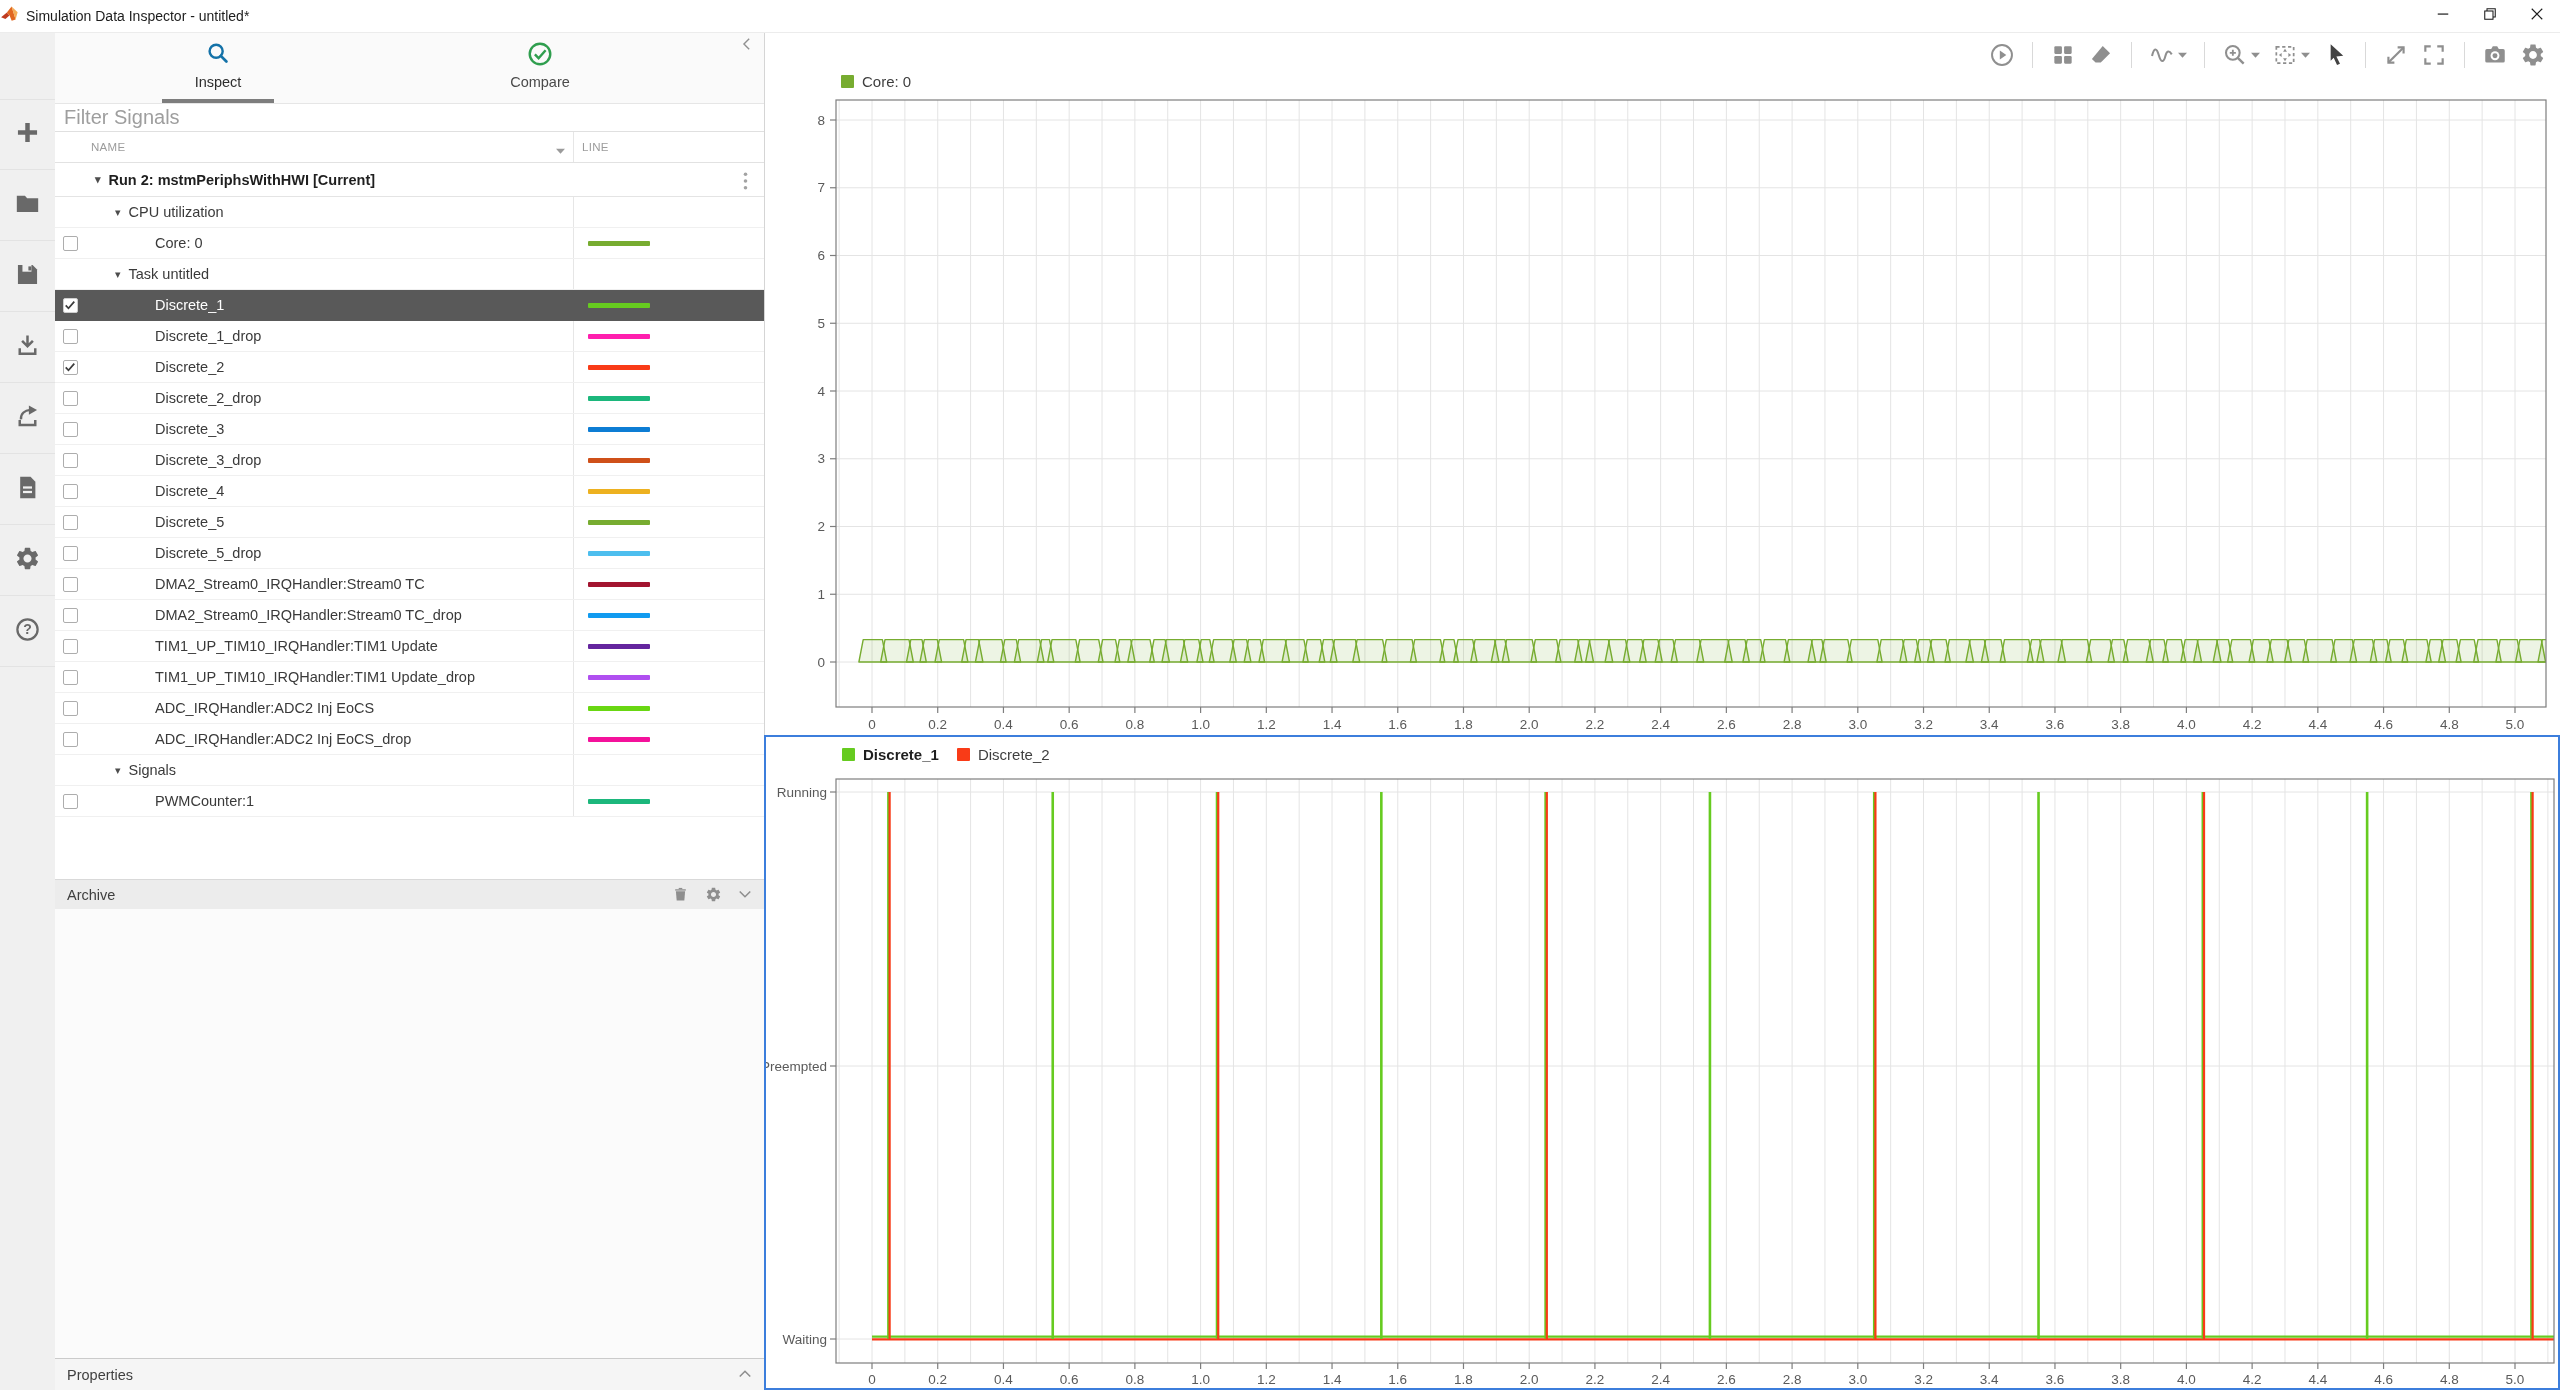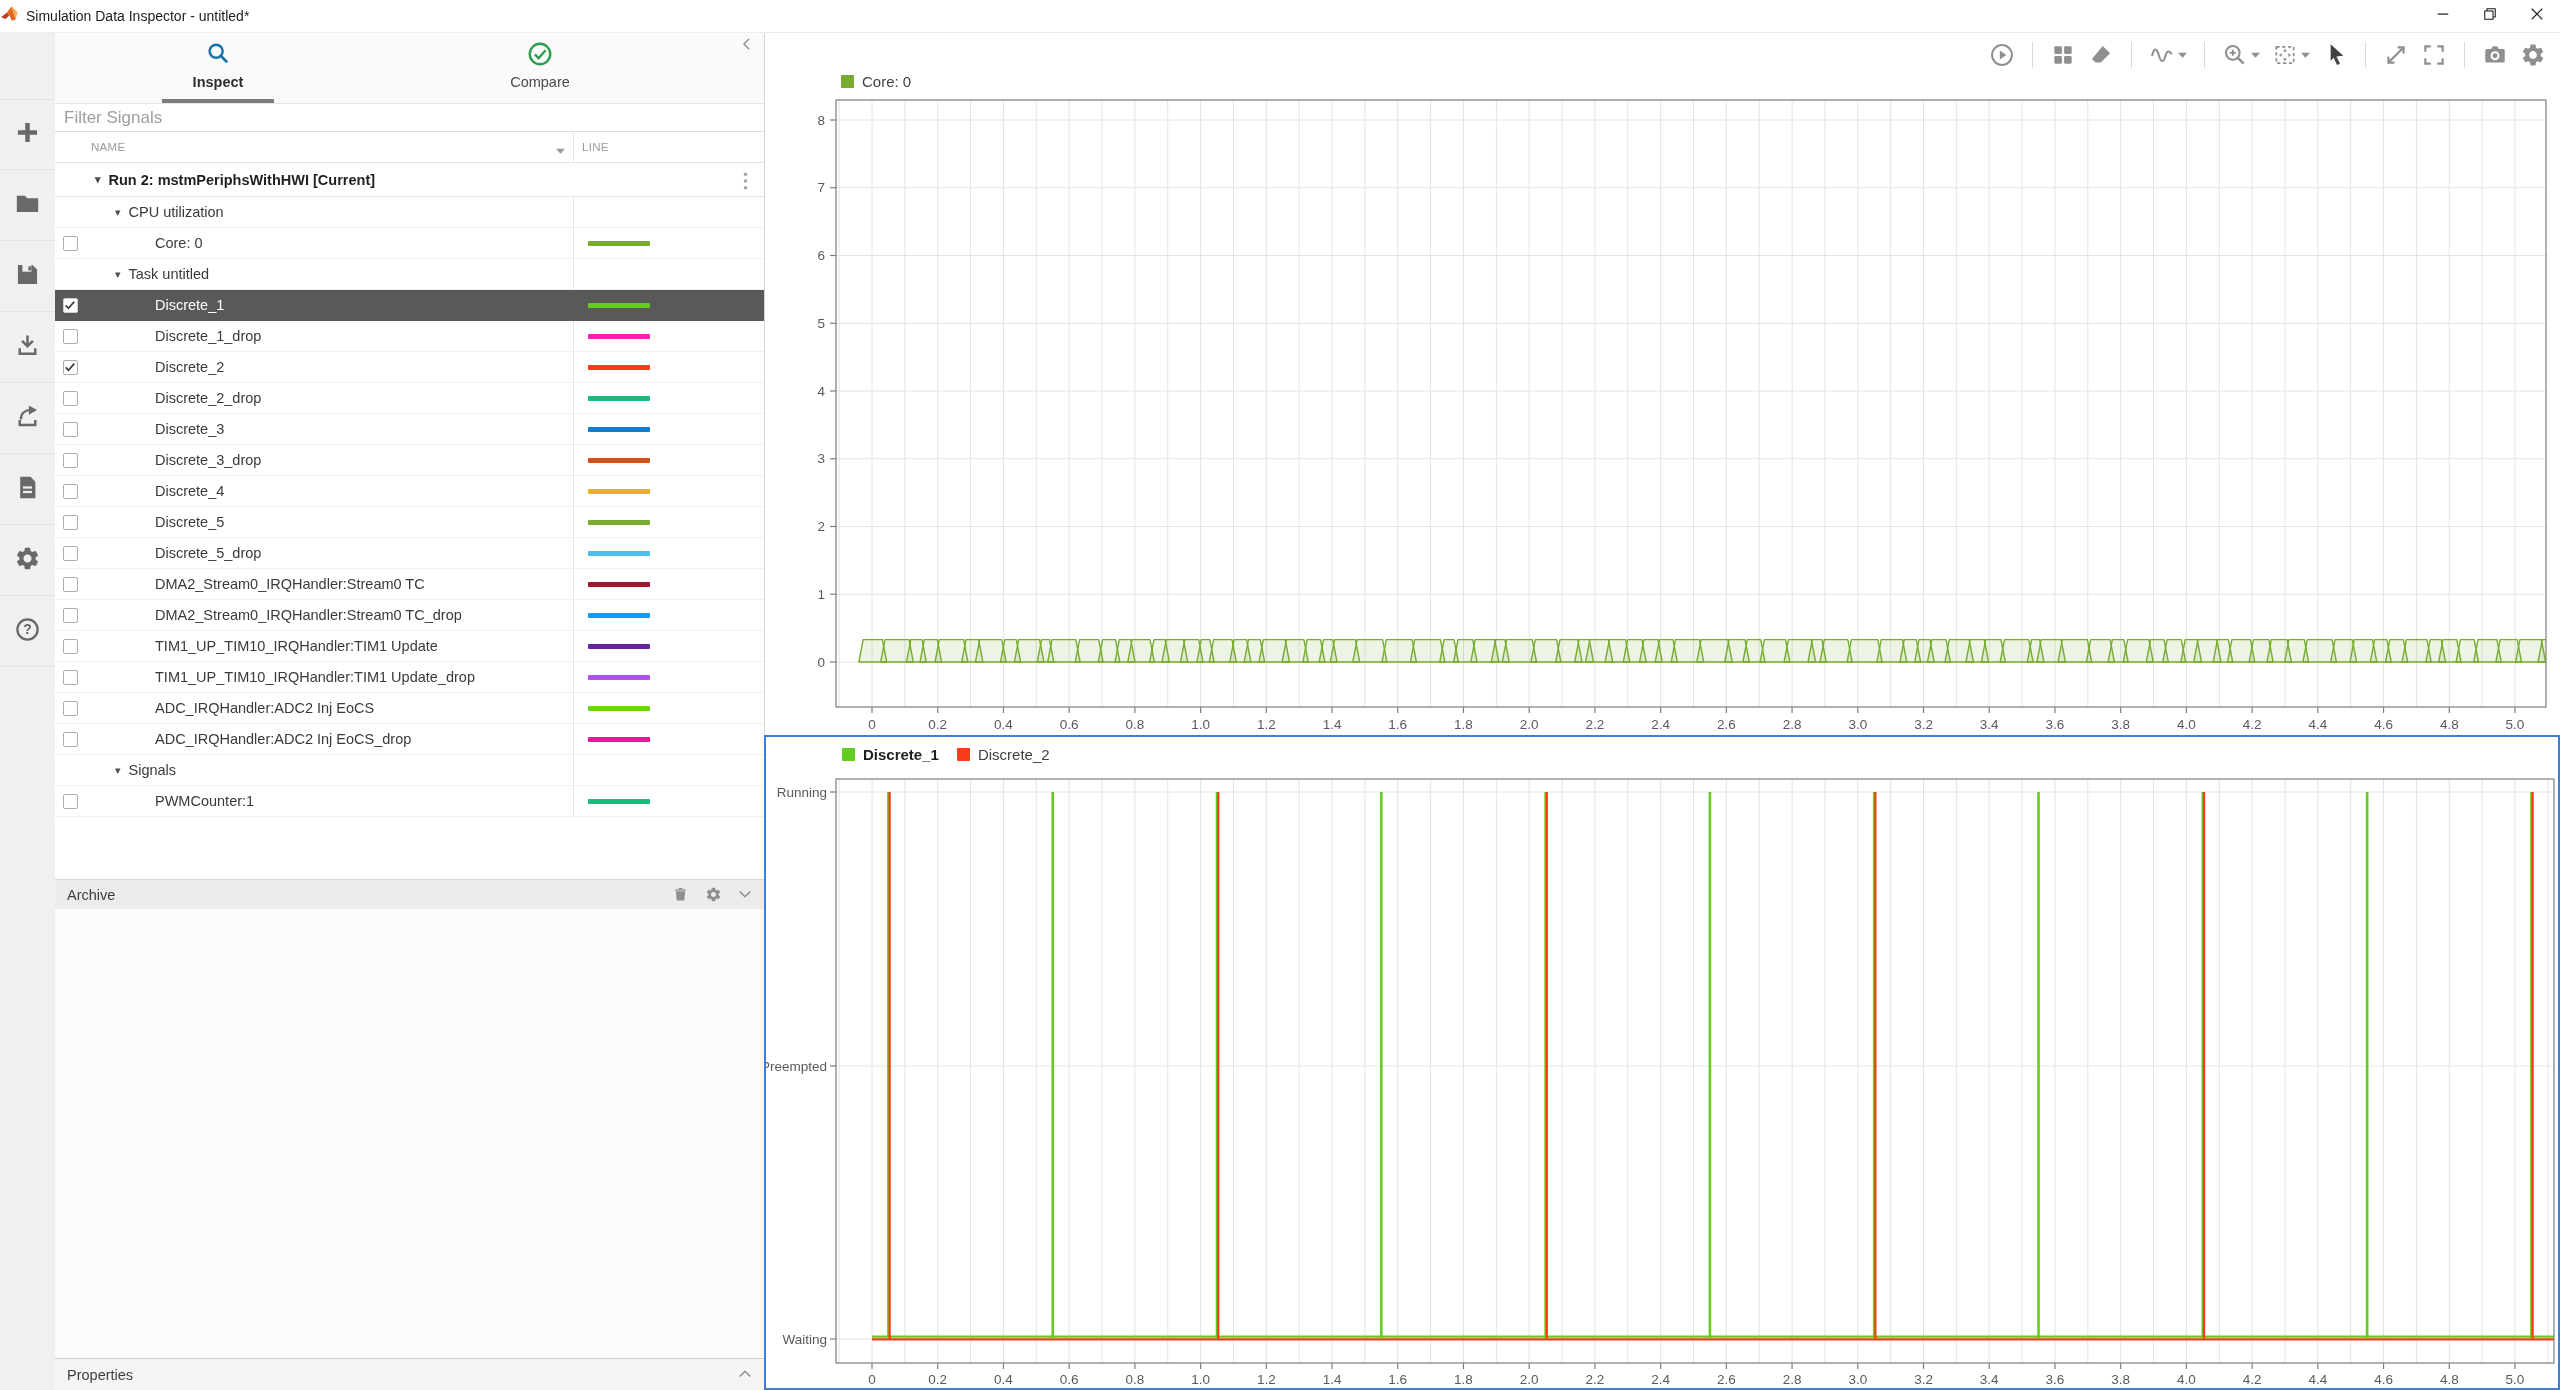--- a/index.html
+++ b/index.html
@@ -18,26 +18,26 @@
   .iconstrip{position:absolute;left:0;top:33px;width:55px;bottom:0;background:#F0F0F0;padding-top:66px;box-sizing:border-box;}
   .strip-btn{width:55px;height:71px;display:flex;align-items:center;justify-content:center;
     color:#696969;border-bottom:1px solid #E3E3E3;box-sizing:border-box;cursor:pointer;}
   .strip-btn:first-child{border-top:1px solid #E3E3E3;}
   
   .panel{position:absolute;left:55px;top:33px;width:710px;bottom:0;background:#fff;
     border-right:1px solid #D5D5D5;box-sizing:border-box;display:flex;flex-direction:column;}
   .tabs{height:70px;background:#FAFAFA;position:relative;border-bottom:1px solid #E6E6E6;flex:none;}
   .tab{position:absolute;top:7px;display:flex;flex-direction:column;align-items:center;cursor:pointer;font-size:14.5px;}
   .tab .tab-label{margin-top:3px;color:#4a4a4a;}
-  .tab.active .tab-label{font-weight:bold;color:#2d2d2d;}
+  .tab.active .tab-label{font-weight:normal;color:#2d2d2d;}
   .tab-underline{position:absolute;bottom:0;left:107px;width:112px;height:4px;background:#7D7D7D;}
   .panel-collapse{position:absolute;right:10px;top:4px;color:#909090;cursor:pointer;}
   .filter-row{height:27px;flex:none;border-bottom:1px solid #E0E0E0;display:flex;}
   .filter-row input{flex:1;border:none;outline:none;font-family:"Liberation Sans",sans-serif;
-    font-size:17px;color:#444;padding:0 0 0 9px;background:#fff;}
+    font-size:20px;color:#444;padding:0 0 0 9px;background:#fff;}
   .filter-row input::placeholder{color:#9E9E9E;}
   .grid-header{height:30px;flex:none;display:flex;align-items:stretch;border-bottom:1px solid #E2E2E2;
     color:#9C9C9C;font-size:11.5px;letter-spacing:.3px;}
   .gutter{width:30px;flex:none;display:flex;align-items:center;justify-content:center;}
   .name-cell{width:489px;flex:none;display:flex;align-items:center;position:relative;
     border-right:1px solid #E6E6E6;box-sizing:border-box;overflow:hidden;white-space:nowrap;}
   .line-cell{flex:1;display:flex;align-items:center;}
   .grid-header .name-cell{padding-left:6px;}
   .grid-header .line-cell{padding-left:8px;}
   .sort-arrow{position:absolute;right:8px;top:12px;}

